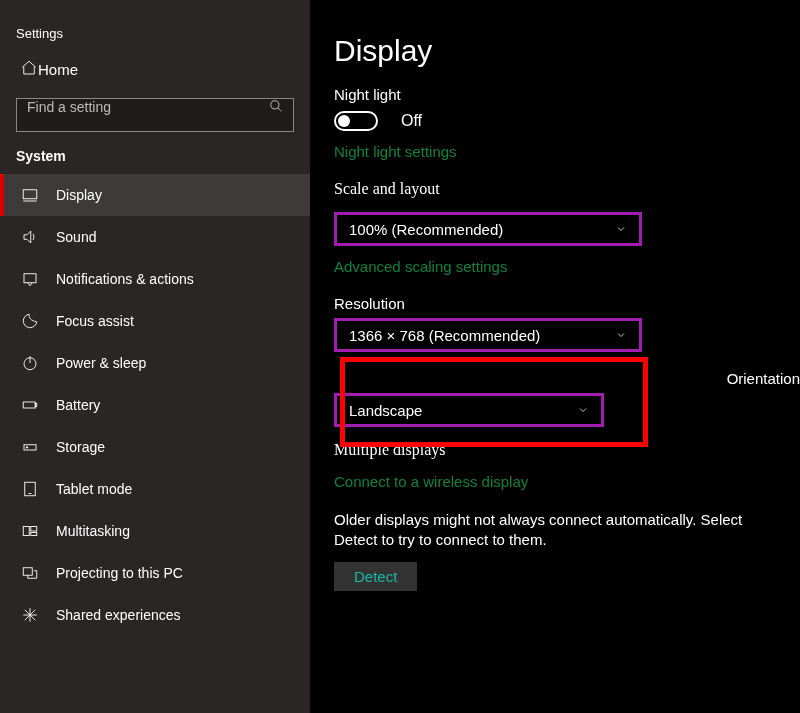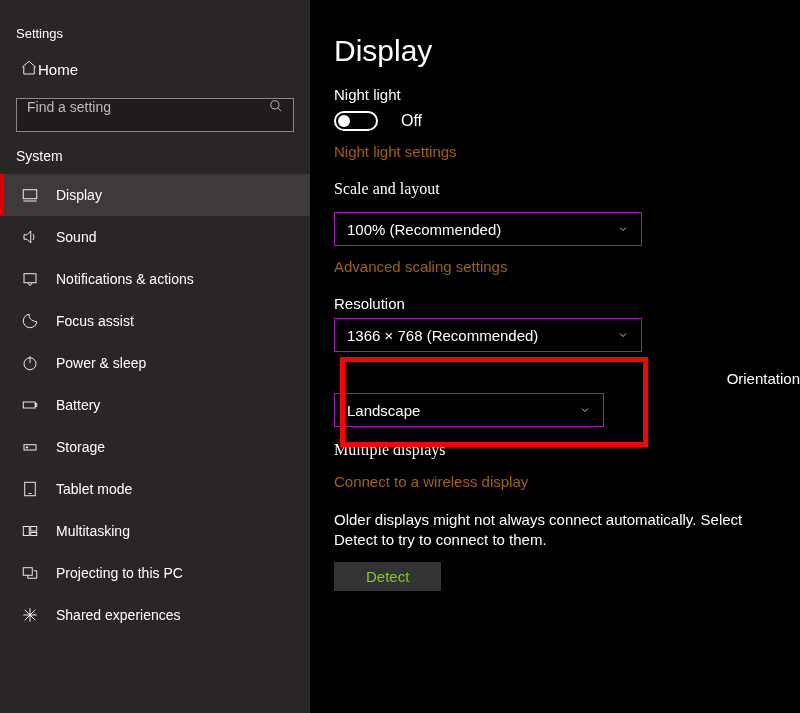--- a/index.html
+++ b/index.html
@@ -48,21 +48,21 @@
     outline: none;
     color: #ccc;
     font-size: 14px;
     width: 100%;
     font-family: inherit;
   }
   .search-box input::placeholder { color: #bbb; }
   .search-icon svg { width:14px; height:14px; stroke:#ccc; fill:none; stroke-width:1.5;}
   .section-label {
     font-size: 14px;
-    font-weight: 400;
+    font-weight: 700;
     padding: 0 0 10px 16px;
   }
   .nav-list { list-style: none; }
   .nav-item {
     display: flex;
     align-items: center;
     gap: 16px;
     padding: 12px 0 12px 20px;
     font-size: 14px;
     position: relative;
@@ -97,26 +97,26 @@
     width: 44px; height: 20px;
     border: 2px solid #fff;
     border-radius: 20px;
     position: relative;
   }
   .toggle .knob {
     position:absolute; left:2px; top:2px;
     width:12px; height:12px; border-radius:50%;
     background:#fff;
   }
-  .link { color: #a16207; font-size: 15px; margin-bottom: 20px; display:block;}
+  .link { color: #15803d; font-size: 15px; margin-bottom: 20px; display:block;}
   .section-header { font-size: 16px; font-weight: 400; margin: 14px 0 14px 0; font-family: Liberation Serif, serif;}
   .select {
     width: 308px;
     height: 34px;
-    border: 1px solid #a21caf;
+    border: 3px solid #a21caf;
     background: #000;
     display:flex; align-items:center; justify-content:space-between;
     padding: 0 12px;
     font-size: 15px;
     margin-bottom: 12px;
   }
   .select.narrow { width: 270px; }
   .chev svg{ width:12px; height:12px; stroke:#fff; fill:none; stroke-width:1.5;}
   .small-gap{ margin-bottom:6px;}
   
@@ -127,23 +127,23 @@
     width: 308px;
     height: 90px;
     border: 5px solid #f00;
     pointer-events: none;
   }
   .orient-wrap{ position:relative; padding-top: 0px; margin-top: 4px; text-align: right;}
   .body-text { font-size:15px; line-height:20px; max-width: 430px; margin-bottom:12px;}
   .btn {
     background:#333;
     border:none;
-    color:#84cc16;
+    color:#14b8a6;
     font-size:15px;
-    padding: 6px 32px;
+    padding: 6px 20px;
     font-family:inherit;
   }
 </style>
 </head>
 <body>
 
 <div class="sidebar">
   <div class="app-title">Settings</div>
 
   <div class="home-row">

